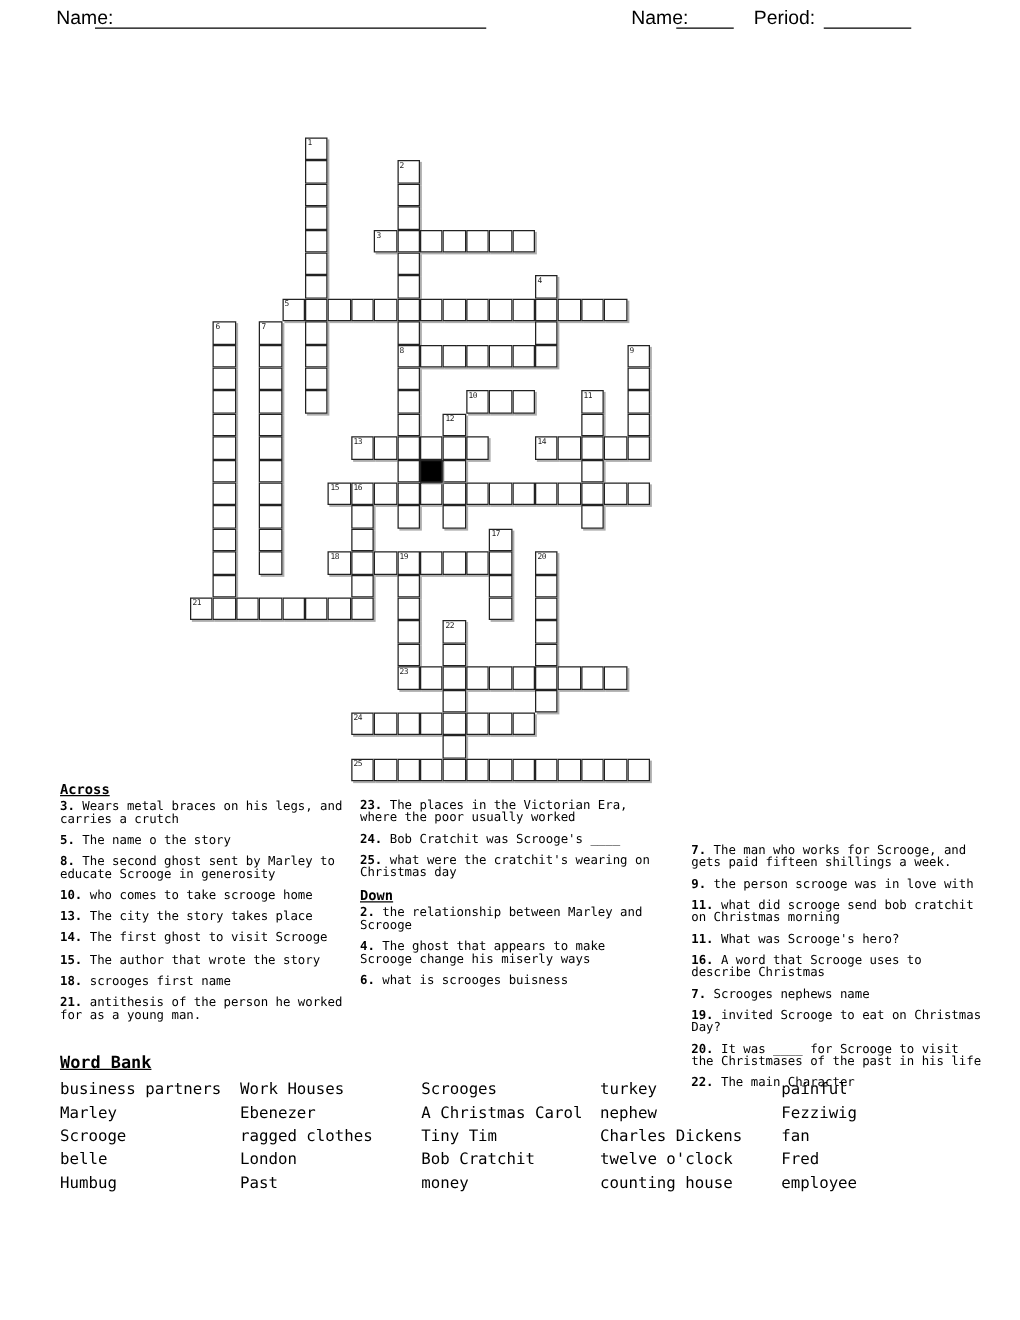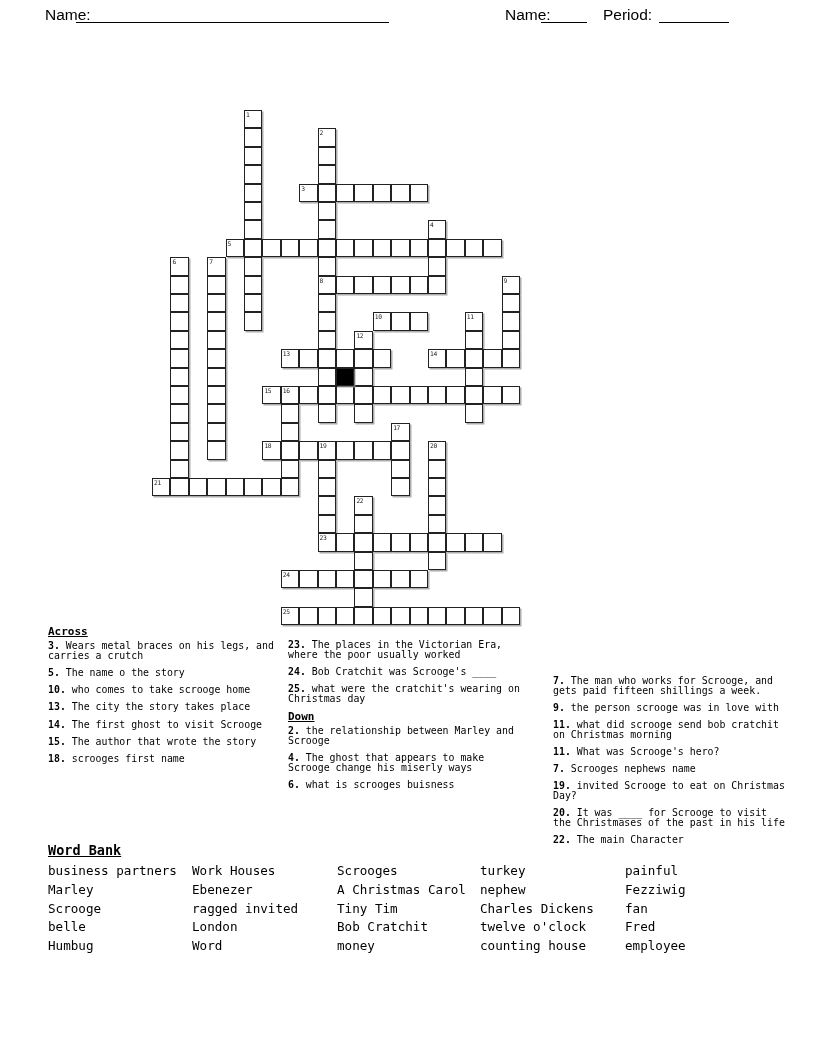--- a/index.html
+++ b/index.html
@@ -283,62 +283,65 @@
       <div class="cell" style="left: 331.2px; top: 496.8px;"></div>
       <div class="cell" style="left: 349.6px; top: 496.8px;"></div>
       <div class="cell black" style="left: 184px; top: 257.6px;"></div>
     </div>
 
   <div id="clues">
       <div class="clue-col" style="left: 48px; top: 626px;">
         <div class="clue-head">Across</div>
         <p class="clue"><b>3.</b> Wears metal braces on his legs, and carries a crutch</p>
         <p class="clue"><b>5.</b> The name o the story</p>
+        <p class="clue"><b>8.</b> The second ghost sent by Marley to educate Scrooge in generosity</p>
         <p class="clue"><b>10.</b> who comes to take scrooge home</p>
         <p class="clue"><b>13.</b> The city the story takes place</p>
         <p class="clue"><b>14.</b> The first ghost to visit Scrooge</p>
         <p class="clue"><b>15.</b> The author that wrote the story</p>
         <p class="clue"><b>18.</b> scrooges first name</p>
+        <p class="clue"><b>21.</b> antithesis of the person he worked for as a young man.</p>
       </div>
       <div class="clue-col" style="left: 288px; top: 640px;">
         <p class="clue"><b>23.</b> The places in the Victorian Era, where the poor usually worked</p>
         <p class="clue"><b>24.</b> Bob Cratchit was Scrooge's ____</p>
         <p class="clue"><b>25.</b> what were the cratchit's wearing on Christmas day</p>
         <div class="clue-head">Down</div>
         <p class="clue"><b>2.</b> the relationship between Marley and Scrooge</p>
         <p class="clue"><b>4.</b> The ghost that appears to make Scrooge change his miserly ways</p>
         <p class="clue"><b>6.</b> what is scrooges buisness</p>
       </div>
       <div class="clue-col" style="left: 553px; top: 640px; margin-top: 36px;">
         <p class="clue"><b>7.</b> The man who works for Scrooge, and gets paid fifteen shillings a week.</p>
         <p class="clue"><b>9.</b> the person scrooge was in love with</p>
         <p class="clue"><b>11.</b> what did scrooge send bob cratchit on Christmas morning</p>
         <p class="clue"><b>11.</b> What was Scrooge's hero?</p>
+        <p class="clue"><b>16.</b> A word that Scrooge uses to describe Christmas</p>
         <p class="clue"><b>7.</b> Scrooges nephews name</p>
         <p class="clue"><b>19.</b> invited Scrooge to eat on Christmas Day?</p>
         <p class="clue"><b>20.</b> It was ____ for Scrooge to visit the Christmases of the past in his life</p>
         <p class="clue"><b>22.</b> The main Character</p>
       </div>
     </div>
 
   <div class="wb-title">Word Bank</div>
   <div id="wordbank">
       <div class="wb-col" style="left: 48px;">
         <div>business partners</div>
         <div>Marley</div>
         <div>Scrooge</div>
         <div>belle</div>
         <div>Humbug</div>
       </div>
       <div class="wb-col" style="left: 192px;">
         <div>Work Houses</div>
         <div>Ebenezer</div>
-        <div>ragged invited</div>
+        <div>ragged clothes</div>
         <div>London</div>
-        <div>Word</div>
+        <div>Past</div>
       </div>
       <div class="wb-col" style="left: 337px;">
         <div>Scrooges</div>
         <div>A Christmas Carol</div>
         <div>Tiny Tim</div>
         <div>Bob Cratchit</div>
         <div>money</div>
       </div>
       <div class="wb-col" style="left: 480px;">
         <div>turkey</div>

